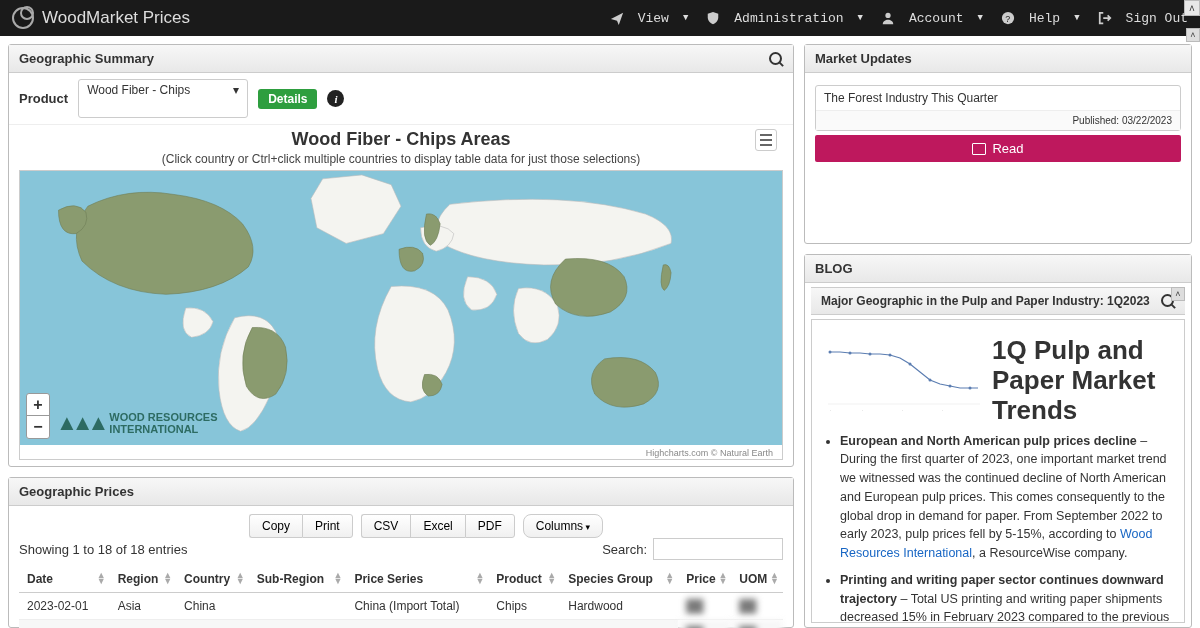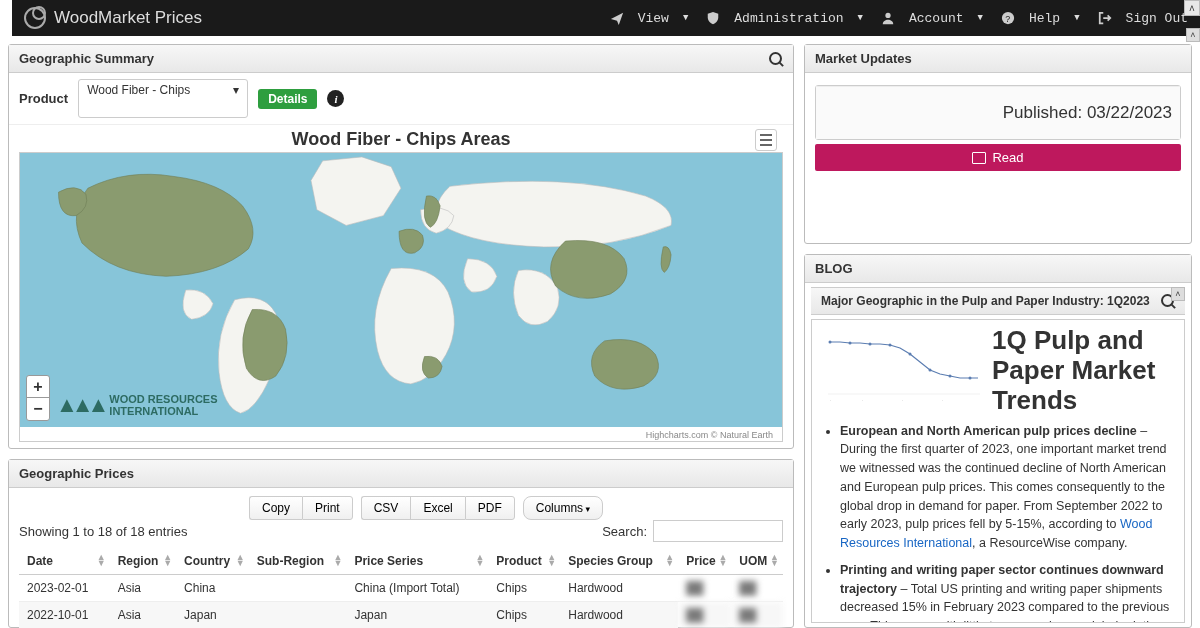--- a/index.html
+++ b/index.html
@@ -1,19 +1,19 @@
 <!DOCTYPE html>
 <html><head>
 <meta charset="utf-8">
 <style>
 * { margin: 0; padding: 0; box-sizing: border-box; }
 body { font-family: Arial, Helvetica, sans-serif; font-size: 13px; background: #fff; color: #333; width: 1200px; height: 628px; overflow: hidden; position: relative; }
 
 
-.topnav { background: #1a1a1a; height: 36px; display: flex; align-items: center; padding: 0 12px; color: #eee; margin-left: 12px; }
+.topnav { background: #1a1a1a; height: 36px; display: flex; align-items: center; padding: 0 12px; color: #eee; }
 .topnav .brand { display: flex; align-items: center; gap: 8px; font-size: 17px; font-weight: 500; color: #ddd; }
 .topnav .brand-icon { width: 22px; height: 22px; border: 2px solid #aaa; border-radius: 50%; position: relative; }
 .topnav .brand-icon::before { content:""; position:absolute; width:10px;height:10px;border:2px solid #aaa;border-radius:50%; top:-3px;left:6px;}
 .topnav .spacer { flex: 1; }
 .topnav .menu { display: flex; gap: 18px; font-size: 13px; }
 .topnav .menu-item { display: flex; align-items: center; gap: 14px; cursor: pointer; color: #ddd; font-family: Liberation Mono, monospace; }
 .topnav .menu-item .caret { font-size: 9px; }
 .nav-ico { width: 14px; height: 14px; display: inline-block; }
 
 
@@ -68,26 +68,26 @@
 table.data { width:100%; border-collapse:collapse; font-size:12px;}
 table.data th { text-align:left; padding:6px 8px; border-bottom:1px solid #ccc; font-weight:bold; position:relative; background:#fff;}
 table.data th .sort{ position:absolute; right:4px; top:6px; font-size:9px; color:#aaa; line-height:6px;}
 table.data td { padding:6px 8px; border-bottom:1px solid #eee;}
 table.data tr:nth-child(even) td{ background:#f7f7f7;}
 .blur { filter: blur(3px); color:#777; user-select:none;}
 
 
 .update-item { border:1px solid #ccc; border-radius:3px; margin:4px 0;}
 .update-item .row1{ padding:5px 8px; font-size:12px;}
-.update-item .row2{ padding:16px 8px; font-size:17px; text-align:right; background:#fafafa; border-top:1px solid #eee;}
+.update-item .row2{ padding:4px 8px; font-size:10px; text-align:right; background:#fafafa; border-top:1px solid #eee;}
 .read-btn { background:#be185d; color:#fff; border:none; width:100%; padding:6px; font-size:13px; cursor:pointer; display:flex; align-items:center; justify-content:center; gap:6px; border-radius:2px;}
 .read-btn .book{ width:14px;height:12px;border:1px solid #fff; border-radius:1px; }
 
 .blog-panel { flex:1; min-height:0;}
-.blog-scroll { overflow-y:auto; height: 320px; padding:6px 10px; font-size:12.5px; line-height:1.5; border:1px solid #ccc; margin:4px 6px; position:relative;}
+.blog-scroll { overflow-y:auto; height: 320px; padding:16px 10px; font-size:12.5px; line-height:1.5; border:1px solid #ccc; margin:4px 6px; position:relative;}
 .blog-title { font-size:26px; font-weight:bold; line-height:1.15; text-align:left;}
 .blog-chart { width:160px; height:78px; float:left; margin:4px 10px 4px 0; border:0; }
 .blog-text ul { list-style:disc; padding-left:18px; margin-top:6px;}
 .blog-text li { margin-bottom:8px;}
 .blog-text strong{font-weight:bold;}
 .blog-text a{ color:#1866c4; text-decoration:none;}
 .scroll-handle { position:absolute; right:0; top:0; width:14px; height:14px; background:#ddd; border:1px solid #bbb; display:flex; align-items:center; justify-content:center; font-size:9px; color:#444; cursor:pointer;}
 
 .mag-icon{ width:14px;height:14px; display:inline-block; }
 .mag-icon::before{content:"";display:block;width:9px;height:9px;border:2px solid #333;border-radius:50%;}
@@ -159,20 +159,21 @@
         <label>Product</label>
         <div class="product-select">
           <span>Wood Fiber - Chips</span>
         </div>
         <button class="details-btn">Details</button>
         <span class="info-icon">i</span>
       </div>
 
       <div class="map-wrap">
         <div class="map-title">Wood Fiber - Chips Areas</div>
+        <div class="map-sub">(Click country or Ctrl+click multiple countries to display table data for just those selections)</div>
         <div class="map-menu-btn">
             <span></span>
             <span></span>
             <span></span>
           </div>
         <div class="world-map">
           <svg viewBox="0 0 760 280" preserveAspectRatio="xMidYMid meet">
 
             <g fill="#f4f4f0" stroke="#bbb" stroke-width="0.6">
 
@@ -300,20 +301,21 @@
   </div>
 
   <div class="right-col">
 
     <div class="panel" style="height:200px;">
       <div class="panel-head">
           <span>Market Updates</span>
         </div>
       <div class="panel-body">
         <div class="update-item">
+          <div class="row1">The Forest Industry This Quarter</div>
           <div class="row2">
             <span>Published: </span><span>03/22/2023</span>
           </div>
         </div>
         <button class="read-btn">
           <span class="book"></span>
           <span>Read</span>
         </button>
       </div>
     </div>

